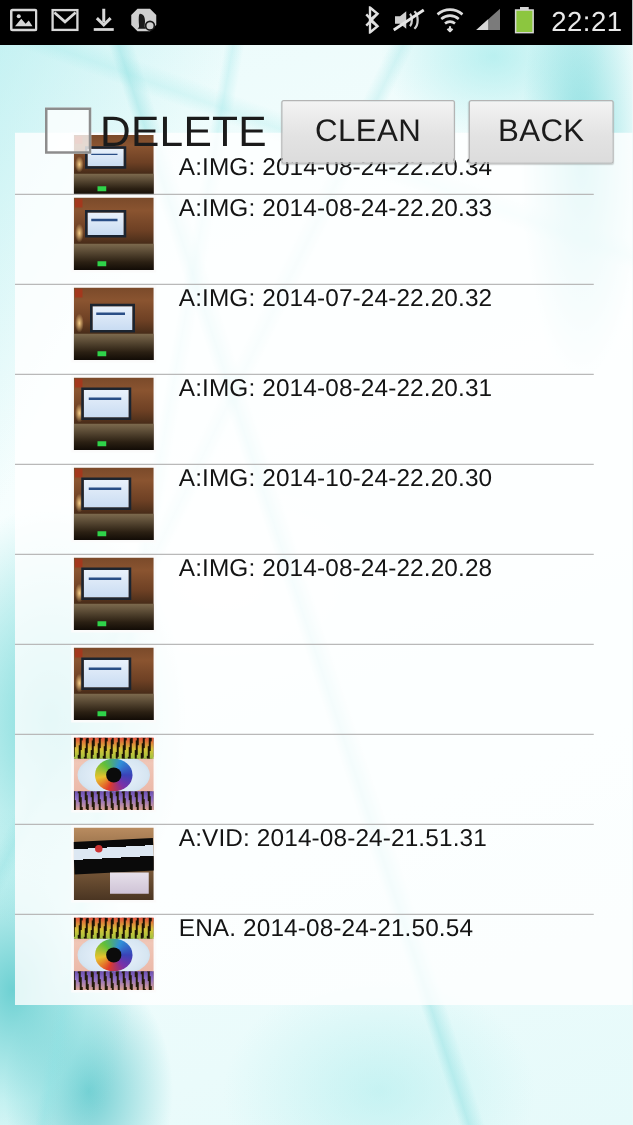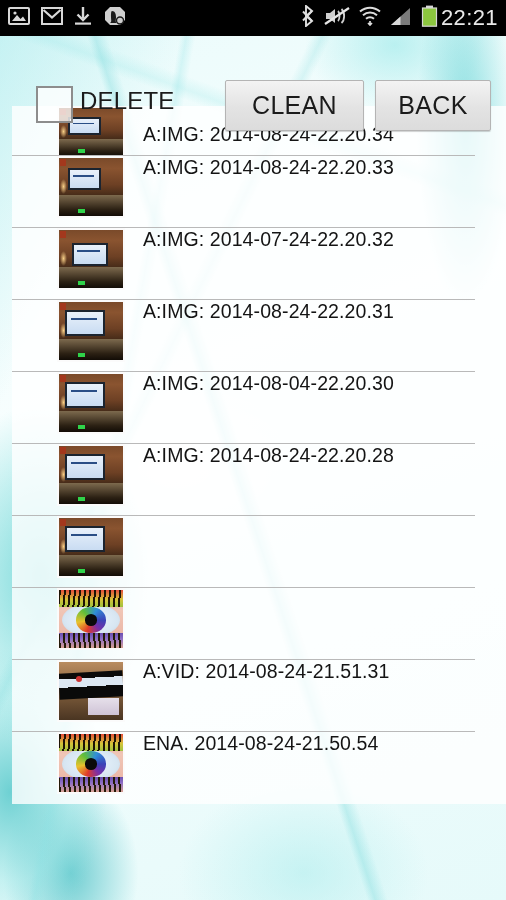--- a/index.html
+++ b/index.html
@@ -36,36 +36,36 @@
 
   
   #statusbar {
     position:absolute; top:0; left:0; width:506px; height:36px;
     background:#000; display:flex; align-items:center;
     padding:0 8px; z-index:40;
   }
   #statusbar .left { display:flex; align-items:center; gap:11px; }
   #statusbar .right { margin-left:auto; display:flex; align-items:center; gap:9px; }
   .sicon { display:block; }
-  #clock { color:#e9e9e9; font-size:22px; letter-spacing:.4px; padding-left:3px; }
+  #clock { color:#e9e9e9; font-size:22px; letter-spacing:.4px; padding-left:13px; }
 
   
   #toolbar {
     position:absolute; top:36px; left:0; width:506px; height:70px;
     z-index:20;
   }
   #delete-box {
     position:absolute; left:36px; top:50px;
     width:37px; height:37px;
     background:rgba(255,255,255,.78);
     border:2px solid #8d8d8d;
   }
   #delete-label {
     position:absolute; left:80px; top:51px;
-    font-size:24px; color:#1b1b1b; letter-spacing:.2px;
+    font-size:34px; color:#1b1b1b; letter-spacing:.2px;
   }
   .tbbtn {
     position:absolute; top:44px; height:51px;
     background:linear-gradient(#f3f3f3,#e3e3e3 55%,#dcdcdc);
     border:1px solid #b4b4b4;
     border-radius:2px;
     box-shadow:0 1px 1px rgba(0,0,0,.18);
     color:#1b1b1b; font-size:25px;
     display:flex; align-items:center; justify-content:center;
     letter-spacing:.3px;
@@ -334,21 +334,21 @@
     <div class="row">
       <div class="thumb t-room v3">
         <span class="corner"></span>
         <span class="flare"></span>
         <span class="screen">
           <i></i>
         </span>
         <span class="desk"></span>
         <span class="led"></span>
       </div>
-      <div class="label">A:IMG: 2014-08-04-22.20.30</div>
+      <div class="label">A:IMG: 2014-10-24-22.20.30</div>
     </div>
     <div class="row">
       <div class="thumb t-room v3">
         <span class="corner"></span>
         <span class="flare"></span>
         <span class="screen">
           <i></i>
         </span>
         <span class="desk"></span>
         <span class="led"></span>

